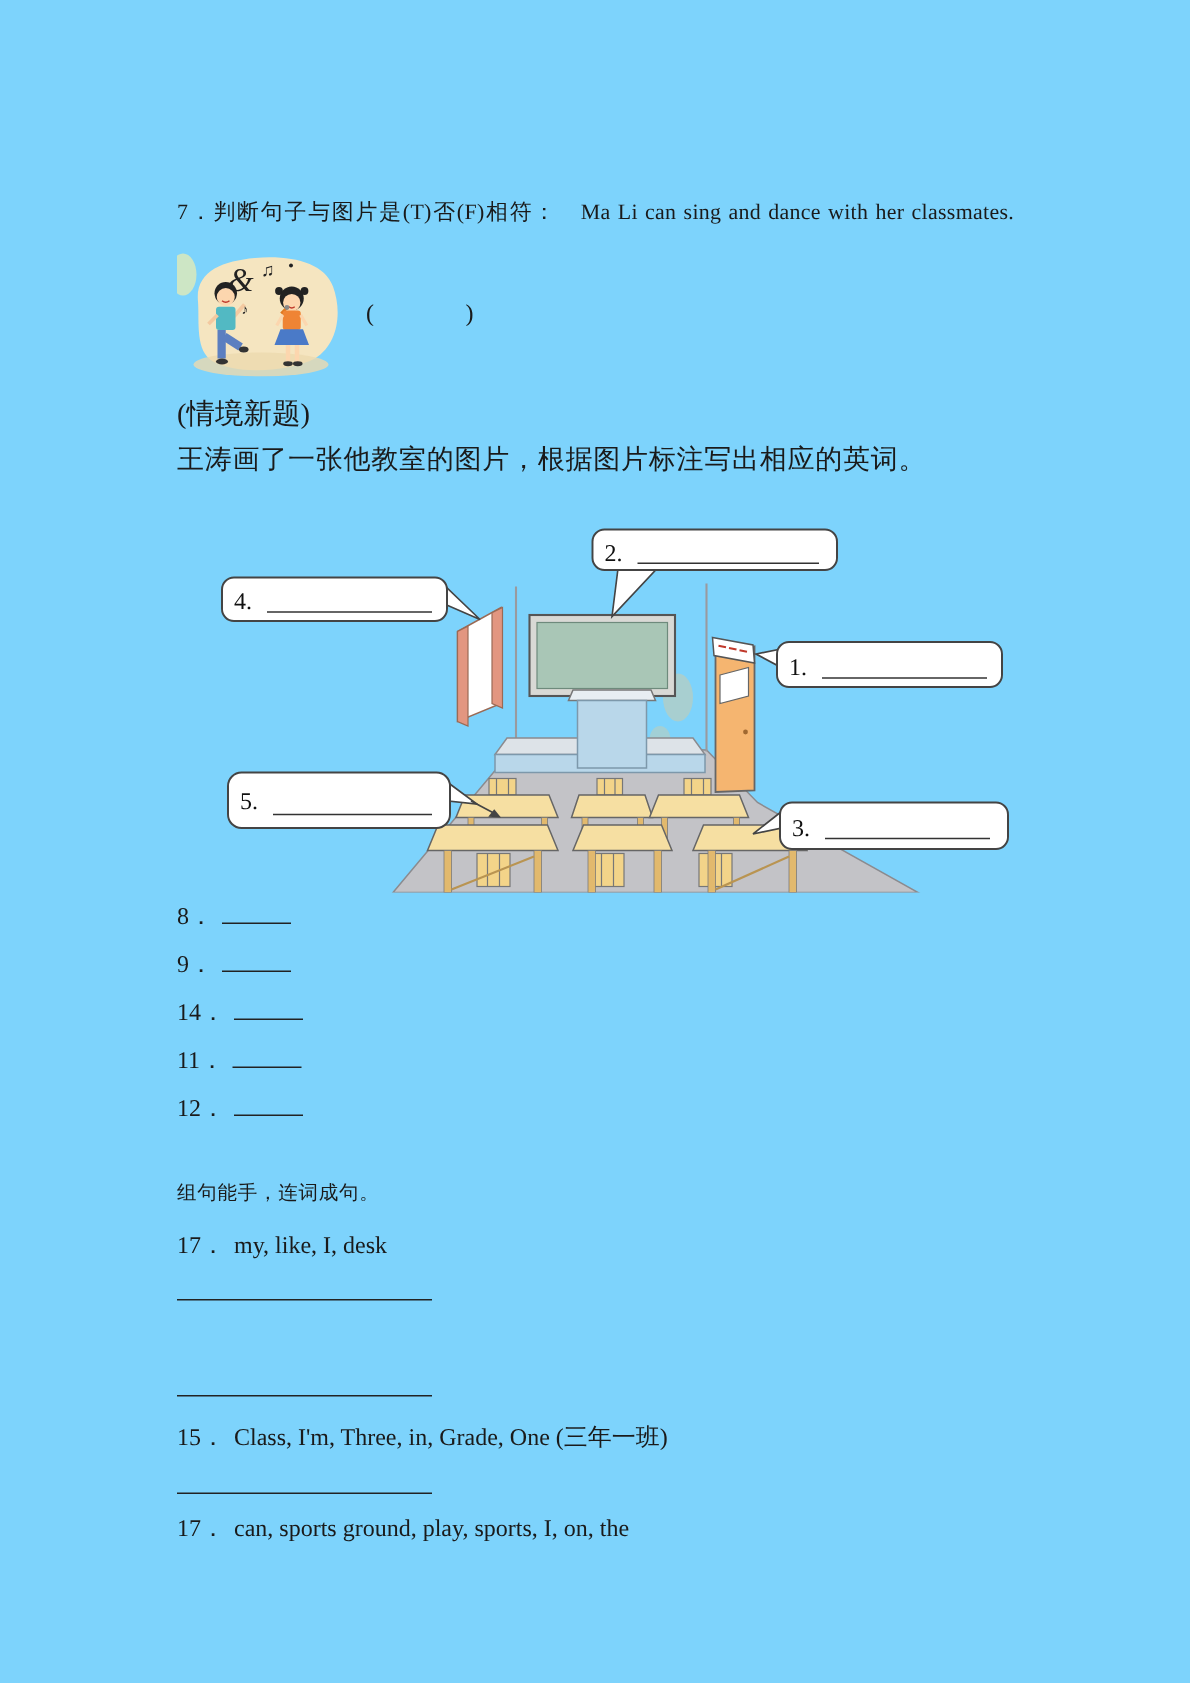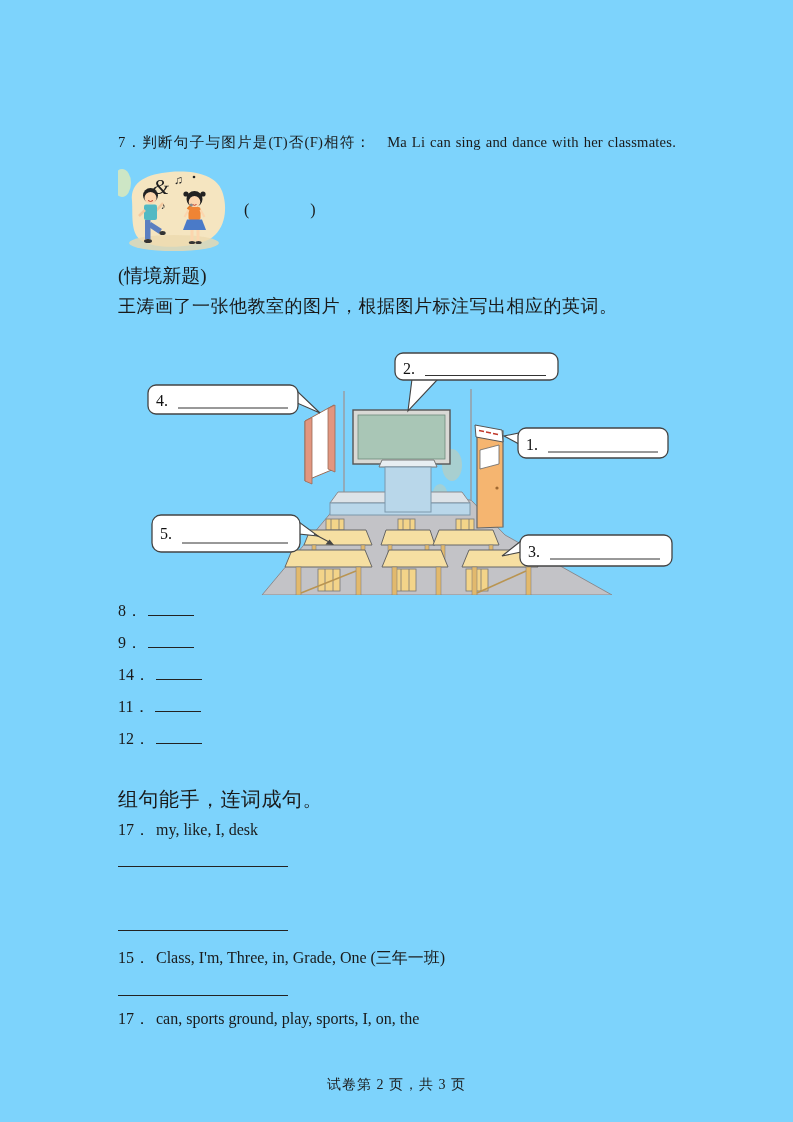--- a/index.html
+++ b/index.html
@@ -6,21 +6,21 @@
   .page{position:relative;width:793px;height:1122px;margin:0 auto;background:#7dd3fc;
         font-family:"Liberation Serif","DejaVu Serif",serif;color:#1a1a1a;overflow:hidden;}
   .abs{position:absolute;}
   .q7{left:118px;top:132px;width:558px;font-size:14.6px;line-height:21px;
       text-align:justify;text-align-last:justify;letter-spacing:.2px;}
   .paren{left:244px;top:201px;font-size:16px;white-space:pre;letter-spacing:1px;}
   .note{left:118px;top:263px;font-size:19px;}
   .instr{left:118px;top:294px;font-size:18px;letter-spacing:.5px;}
   .blank-item{left:118px;font-size:16px;}
   .blank-line{display:inline-block;width:46px;height:15px;border-bottom:1.2px solid #222;margin-left:6px;}
-  .sec-title{left:118px;top:786px;font-size:20px;letter-spacing:.5px;}
+  .sec-title{left:118px;top:786px;font-size:13px;letter-spacing:.5px;}
   .re-item{left:118px;font-size:16px;}
   .re-num{margin-right:6px;}
   .ans-line{left:118px;width:170px;height:10px;border-bottom:1.3px solid #222;}
   .footer{left:0;top:1076px;width:793px;text-align:center;font-size:14px;letter-spacing:1px;}
   svg text.co-label{font-family:"Liberation Serif","DejaVu Serif",serif;font-size:16px;fill:#111;}
   svg .co-box{fill:#fff;stroke:#444;stroke-width:1.3;}
   svg .co-tail{fill:#fff;stroke:#444;stroke-width:1.1;}
   svg .co-under{stroke:#333;stroke-width:1;}
 </style>
 </head>
@@ -210,15 +210,14 @@
   <div class="abs re-item" style="top:820px"><span class="re-num">17．</span><span>my, like, I, desk</span></div>
   <div class="abs ans-line" style="top:856px"></div>
 
   <div class="abs ans-line" style="top:920px"></div>
 
   <div class="abs re-item" style="top:948px"><span class="re-num">15．</span><span>Class, I'm, Three, in, Grade, One (三年一班)</span></div>
   <div class="abs ans-line" style="top:985px"></div>
 
   <div class="abs re-item" style="top:1009px"><span class="re-num">17．</span><span>can, sports ground, play, sports, I, on, the</span></div>
 
-  <div class="abs footer">试卷第 2 页，共 3 页</div>
 
 </div>
 
 </body></html>

